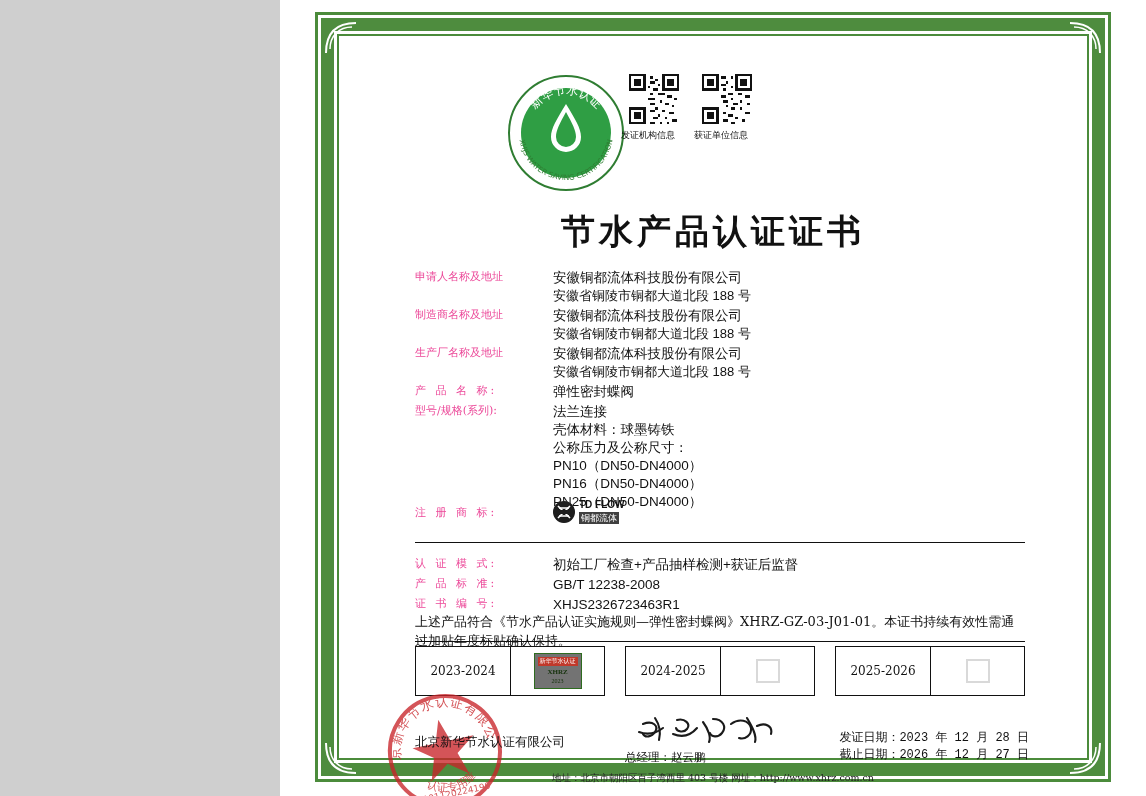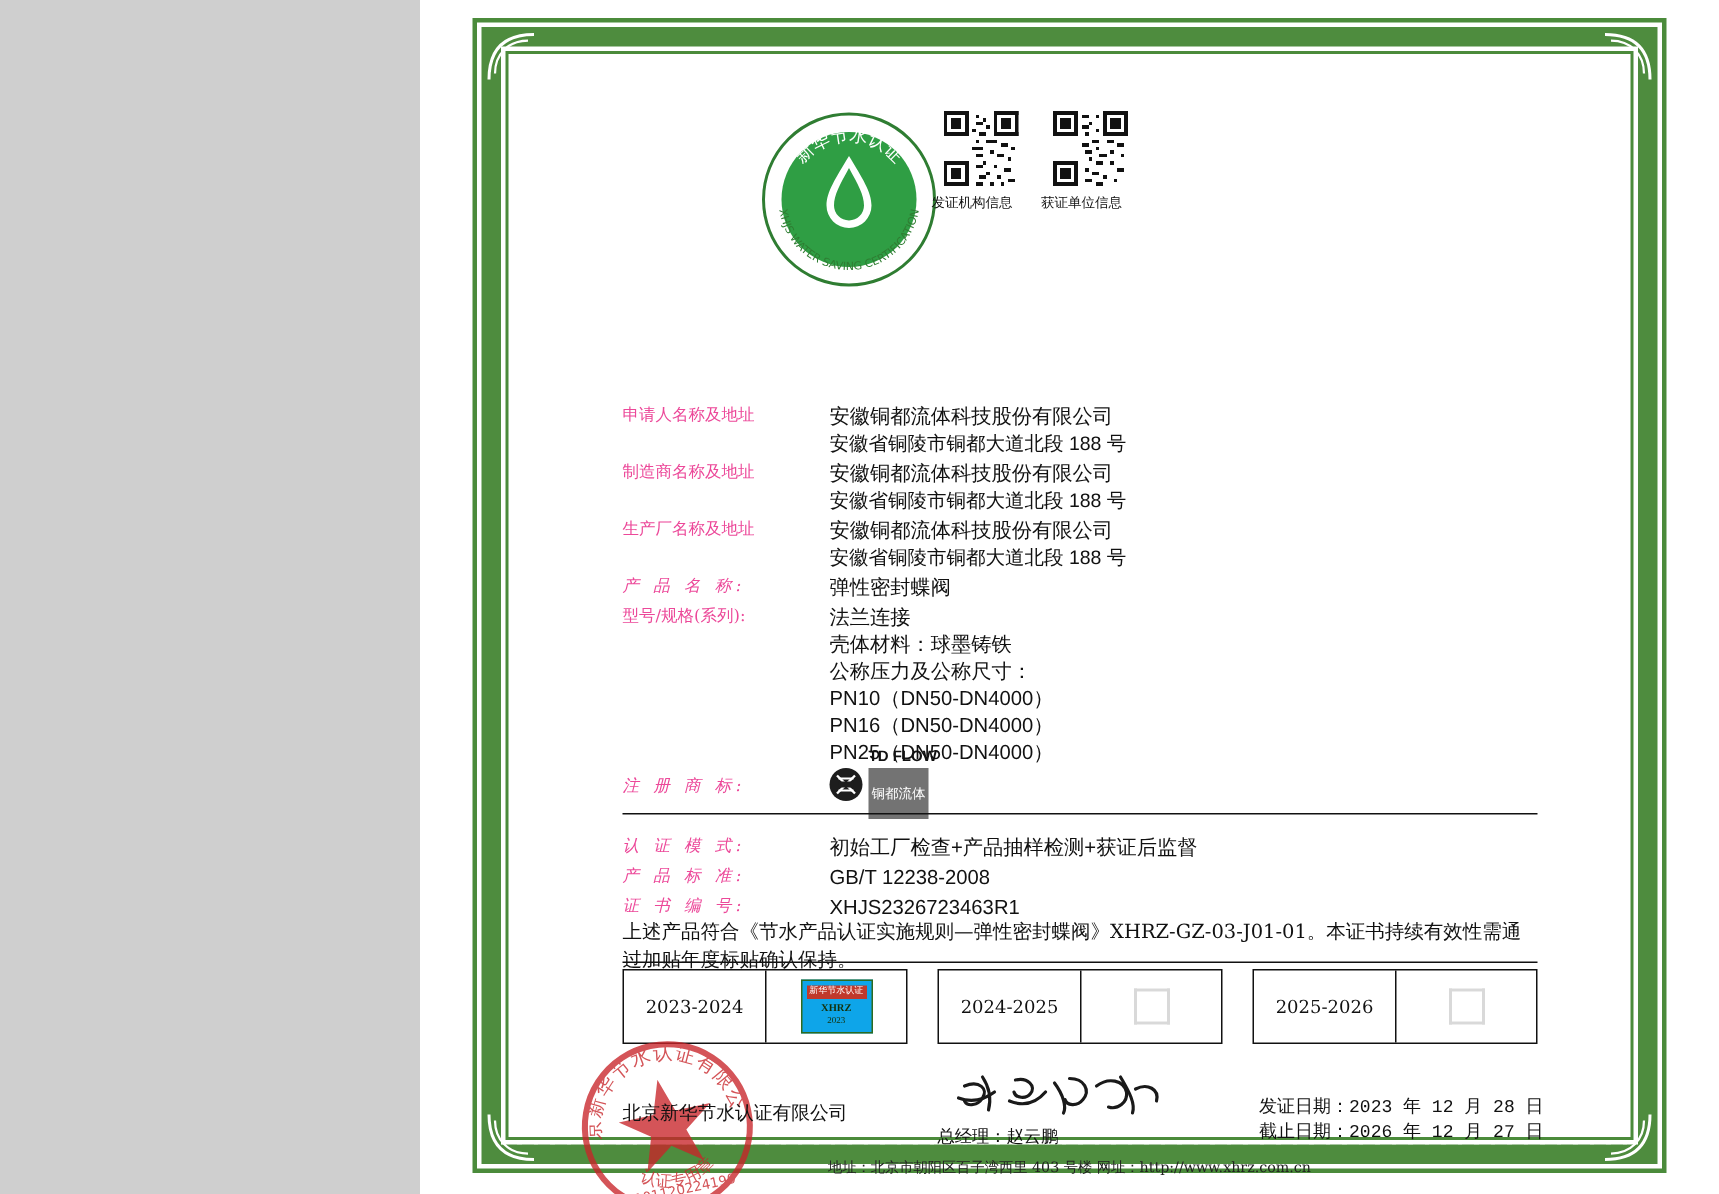--- a/index.html
+++ b/index.html
@@ -76,41 +76,41 @@
   .rows{
     position:absolute;left:78px;top:235px;width:610px;
   }
   .row{display:flex;align-items:flex-start;margin-bottom:2px;}
   .lbl{
     width:138px;flex:0 0 138px;
     font-size:11px;color:#ec4899;letter-spacing:0px;
     text-align:justify;
     font-family:"DejaVu Serif", serif;
   }
-  .lbl.sp{letter-spacing:3px;font-style:italic;}
+  .lbl.sp{letter-spacing:3px;}
   .val{
     font-size:13.5px;color:#111;line-height:18px;
     font-family:Liberation Sans, sans-serif;
   }
   .subline{font-size:13px;line-height:18px;}
 
   .trademark{
     position:absolute;left:78px;top:466px;width:610px;display:flex;align-items:center;
   }
   .tm-logo{
     margin-left:0;display:flex;align-items:center;gap:4px;
   }
   .tm-mark{
     width:22px;height:22px;border-radius:50%;background:#222;color:#fff;
     display:flex;align-items:center;justify-content:center;font-size:13px;
     font-family:"Liberation Sans", sans-serif;
   }
   .tm-text{line-height:10px;}
   .tm-en{font-size:10px;font-weight:bold;font-family:"Liberation Sans", sans-serif;color:#111;}
-  .tm-cn{font-size:9px;color:#fff;background:#737373;padding:12px 2px;margin-top:2px;display:inline-block;}
+  .tm-cn{font-size:9px;color:#fff;background:#404040;padding:1px 2px;margin-top:2px;display:inline-block;}
 
   .hr{
     position:absolute;left:78px;width:610px;height:1px;background:#111;
   }
 
   .rows2{position:absolute;left:78px;top:522px;width:610px;}
   .note{
     position:absolute;left:78px;top:578px;width:610px;
     font-size:13px;line-height:19px;color:#111;
     font-family:"DejaVu Serif", serif;
@@ -122,21 +122,21 @@
   .stampbox{
     width:188px;height:48px;border:1px solid #111;display:flex;align-items:stretch;
   }
   .stamp-year{
     flex:0 0 94px;display:flex;align-items:center;justify-content:center;
     font-size:12px;color:#111;border-right:1px solid #111;
     font-family:"DejaVu Serif", serif;
   }
   .stamp-slot{flex:1;display:flex;align-items:center;justify-content:center;}
   .label-img{
-    width:46px;height:34px;background:#0ea5e9;border:1px solid #2e6b1f;
+    width:46px;height:34px;background:#737373;border:1px solid #2e6b1f;
     display:flex;flex-direction:column;align-items:center;justify-content:center;
     line-height:9px;
   }
   .label-img i{font-style:normal;font-size:6px;color:#fff;background:#c0392b;padding:0 2px;}
   .label-img b{font-size:7px;color:#14310a;margin-top:2px;}
   .label-img s{font-size:6px;color:#14310a;text-decoration:none;}
   .placeholder{
     width:24px;height:24px;
     background:
       linear-gradient(#bbb,#bbb) 0 0/100% 2px no-repeat,
@@ -292,20 +292,21 @@
           <rect x="11" y="17" width="2" height="1"></rect>
             <rect x="14" y="18" width="1" height="1"></rect>
           <rect x="9" y="19" width="2" height="1"></rect>
             <rect x="17" y="19" width="1" height="1"></rect>
           <rect x="12" y="20" width="2" height="1"></rect>
         </g>
       </svg>
     </div>
     <div class="qr-label" style="left:357px;top:95px;">获证单位信息</div>
 
+    <div class="title">节水产品认证证书</div>
 
     <div class="rows">
 
       <div class="row">
         <div class="lbl">申请人名称及地址</div>
         <div class="val">
           <div>安徽铜都流体科技股份有限公司</div>
           <div class="subline">安徽省铜陵市铜都大道北段 188 号</div>
         </div>
       </div>

